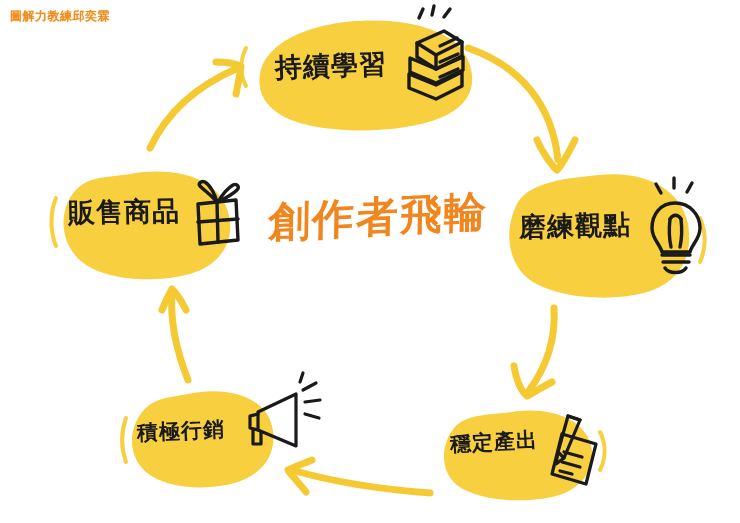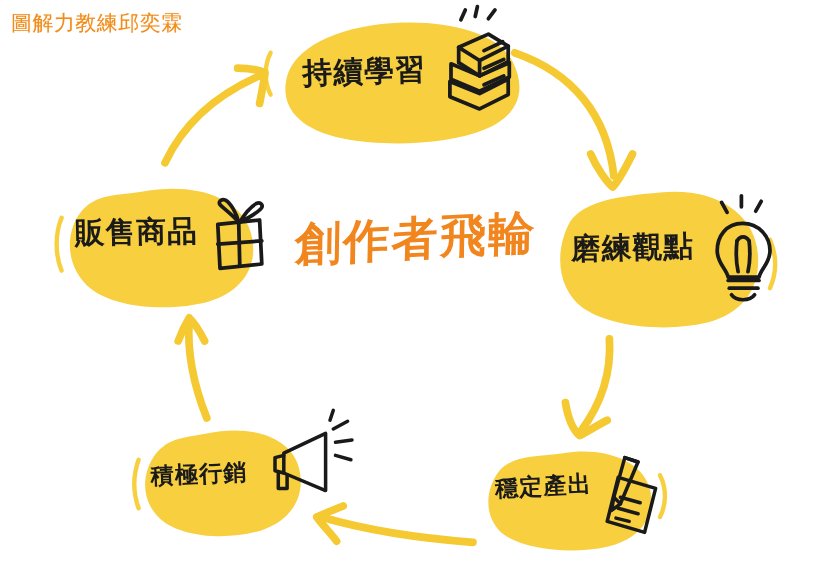--- a/index.html
+++ b/index.html
@@ -22,22 +22,22 @@
     height: 523px;
     background: #ffffff;
   }
 
   
   #watermark {
     position: absolute;
     left: 10px;
     top: 8px;
     font-family: "DejaVu Sans", "Liberation Sans", sans-serif;
-    font-size: 19px;
-    font-weight: 400;
+    font-size: 12px;
+    font-weight: 700;
     letter-spacing: 0.5px;
     color: #F08C1A;
     white-space: nowrap;
     z-index: 40;
     text-shadow: 0 0 1px rgba(240,140,26,0.35);
   }
 
   
   .layer {
     position: absolute;

